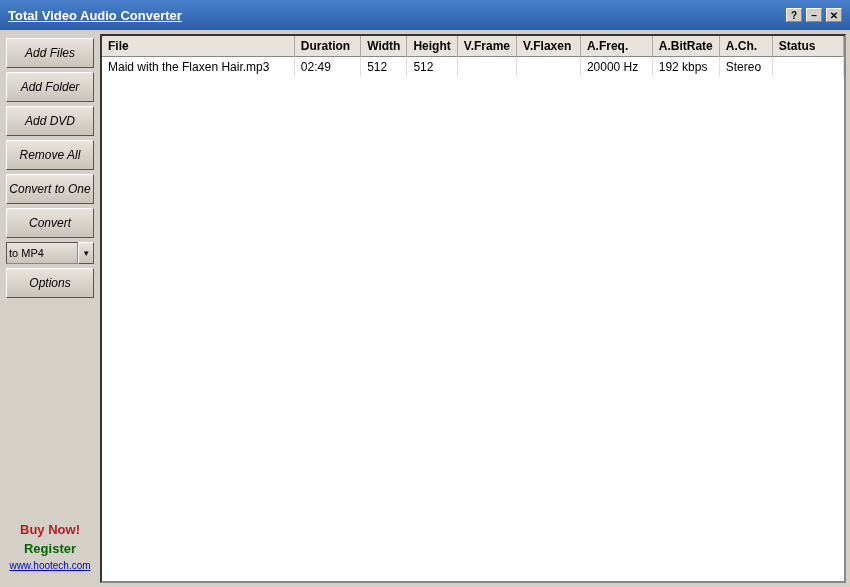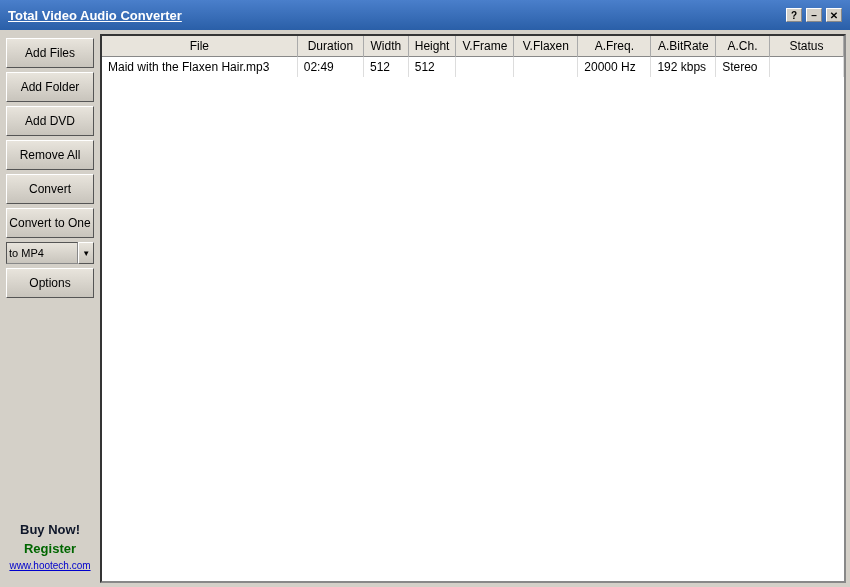--- a/index.html
+++ b/index.html
@@ -79,20 +79,21 @@
       border-bottom-color: #555;
       border-right-color: #555;
       display: flex;
       align-items: center;
       justify-content: center;
       cursor: pointer;
       font-size: 12px;
       color: #000;
       margin-bottom: 4px;
       text-decoration: none;
+      font-style: italic;
     }
 
     .format-select-container {
       display: flex;
       align-items: center;
       width: 88px;
       margin-bottom: 4px;
       margin-top: 0;
     }
     .format-select {
@@ -126,21 +127,21 @@
     .sidebar-bottom {
       margin-top: auto;
       display: flex;
       flex-direction: column;
       align-items: center;
       padding-bottom: 8px;
       gap: 4px;
     }
 
     .buy-now-link {
-      color: #0f172a;
+      color: #b91c1c;
       font-weight: bold;
       font-size: 13px;
       text-decoration: none;
       cursor: pointer;
     }
     .register-link {
       color: #006600;
       font-weight: bold;
       font-size: 13px;
       text-decoration: none;
@@ -166,23 +167,23 @@
     .file-table {
       width: 100%;
       border-collapse: collapse;
       font-size: 12px;
     }
     .file-table thead tr {
       background: #e8e4dc;
       border-bottom: 1px solid #888;
     }
     .file-table thead th {
-      text-align: center;
+      text-align: left;
       padding: 3px 6px;
-      font-weight: normal;
+      font-weight: bold;
       border-right: 1px solid #aaa;
       white-space: nowrap;
       font-size: 12px;
     }
     .file-table tbody tr {
       background: white;
     }
     .file-table tbody td {
       padding: 3px 6px;
       border-right: 1px solid #ddd;
@@ -212,22 +213,22 @@
   </div>
 </div>
 
 <div class="main-container">
 
   <div class="sidebar">
     <button class="sidebar-btn">Add Files</button>
     <button class="sidebar-btn">Add Folder</button>
     <button class="sidebar-btn">Add DVD</button>
     <button class="sidebar-btn">Remove All</button>
+    <button class="sidebar-btn">Convert to One</button>
     <button class="sidebar-btn">Convert</button>
-    <button class="sidebar-btn">Convert to One</button>
 
     <div class="format-select-container">
       <select class="format-select">
         <option>to MP4</option>
       </select>
       <div class="format-dropdown-btn">▼</div>
     </div>
 
     <button class="sidebar-btn">Options</button>
 

